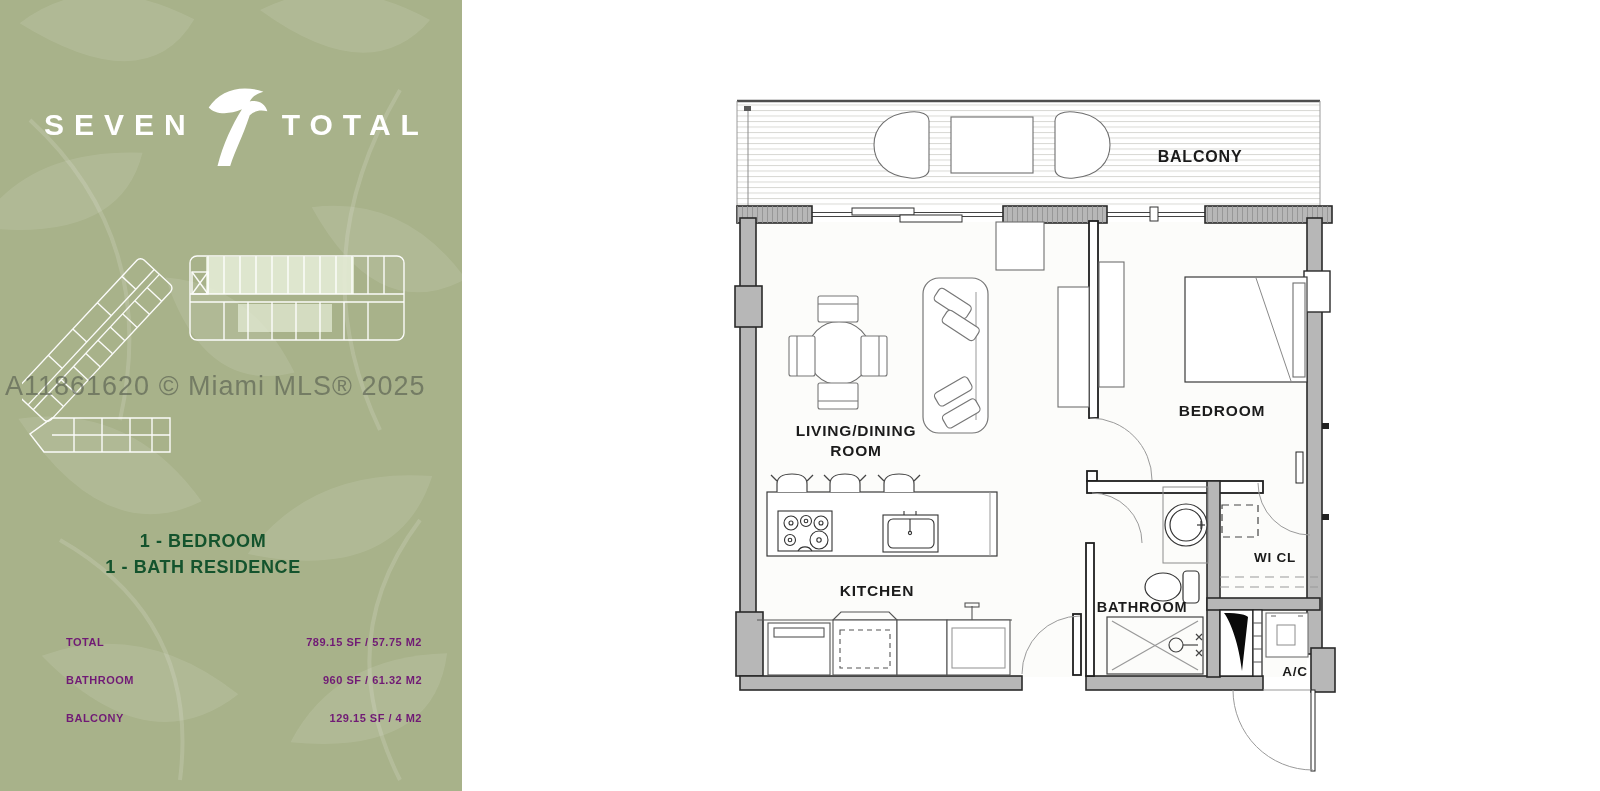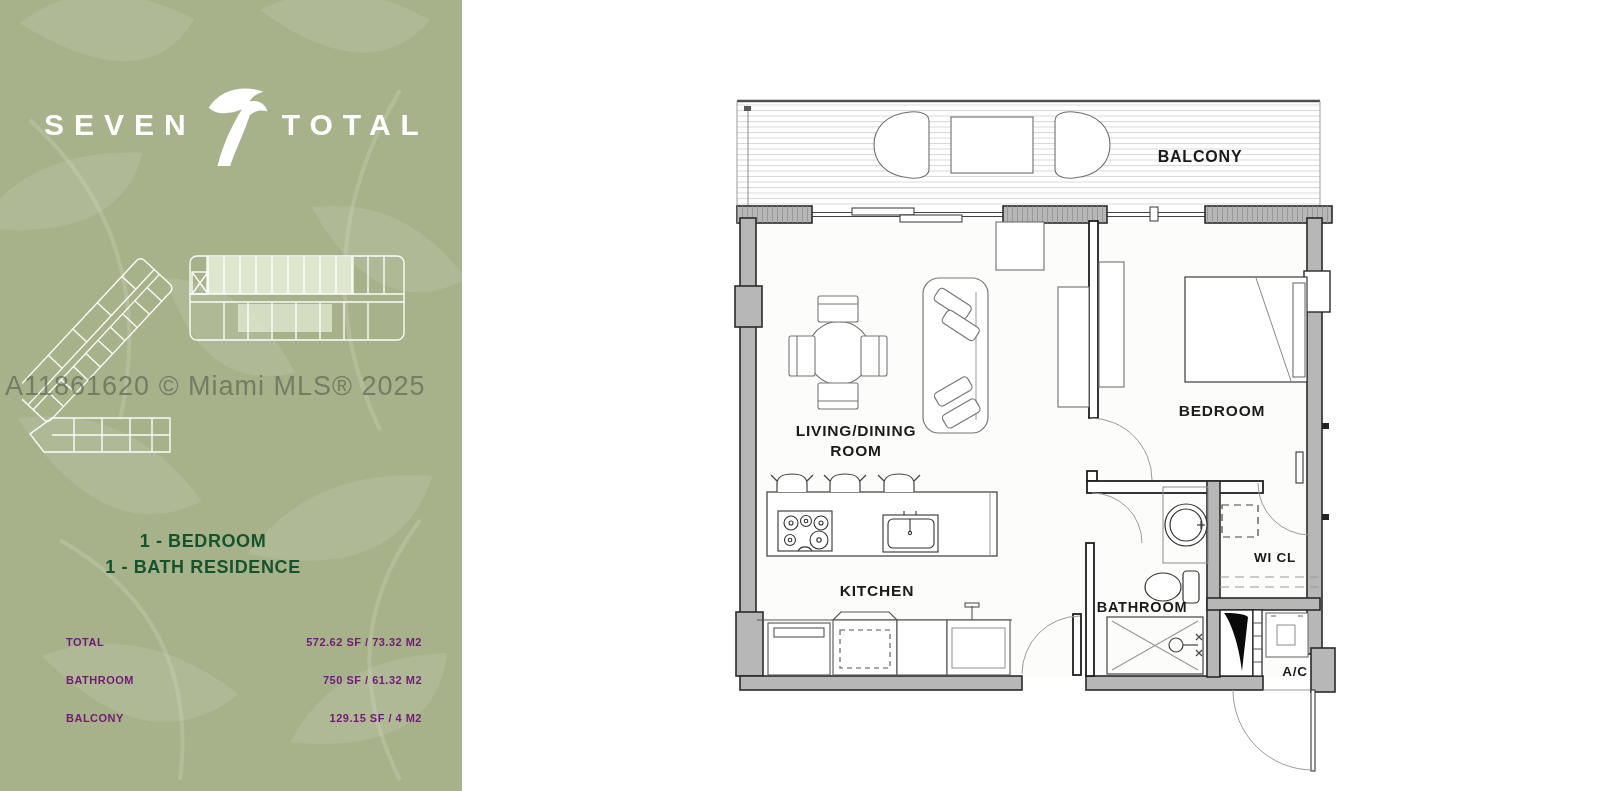--- a/index.html
+++ b/index.html
@@ -125,25 +125,25 @@
     <div class="watermark">A11861620 © Miami MLS® 2025</div>
 
     <div class="unit-title">
       <div>1 - BEDROOM</div>
       <div>1 - BATH RESIDENCE</div>
     </div>
 
     <div class="area-table">
       <div class="area-row">
         <span>TOTAL</span>
-        <span>572.62 SF / 73.32 M2</span>
+        <span>789.15 SF / 57.75 M2</span>
       </div>
       <div class="area-row">
         <span>BATHROOM</span>
-        <span>750 SF / 61.32 M2</span>
+        <span>960 SF / 61.32 M2</span>
       </div>
       <div class="area-row">
         <span>BALCONY</span>
         <span>129.15 SF / 4 M2</span>
       </div>
     </div>
   </div>
 
   <svg class="plan-svg" viewBox="0 0 1600 791">
     <defs>

